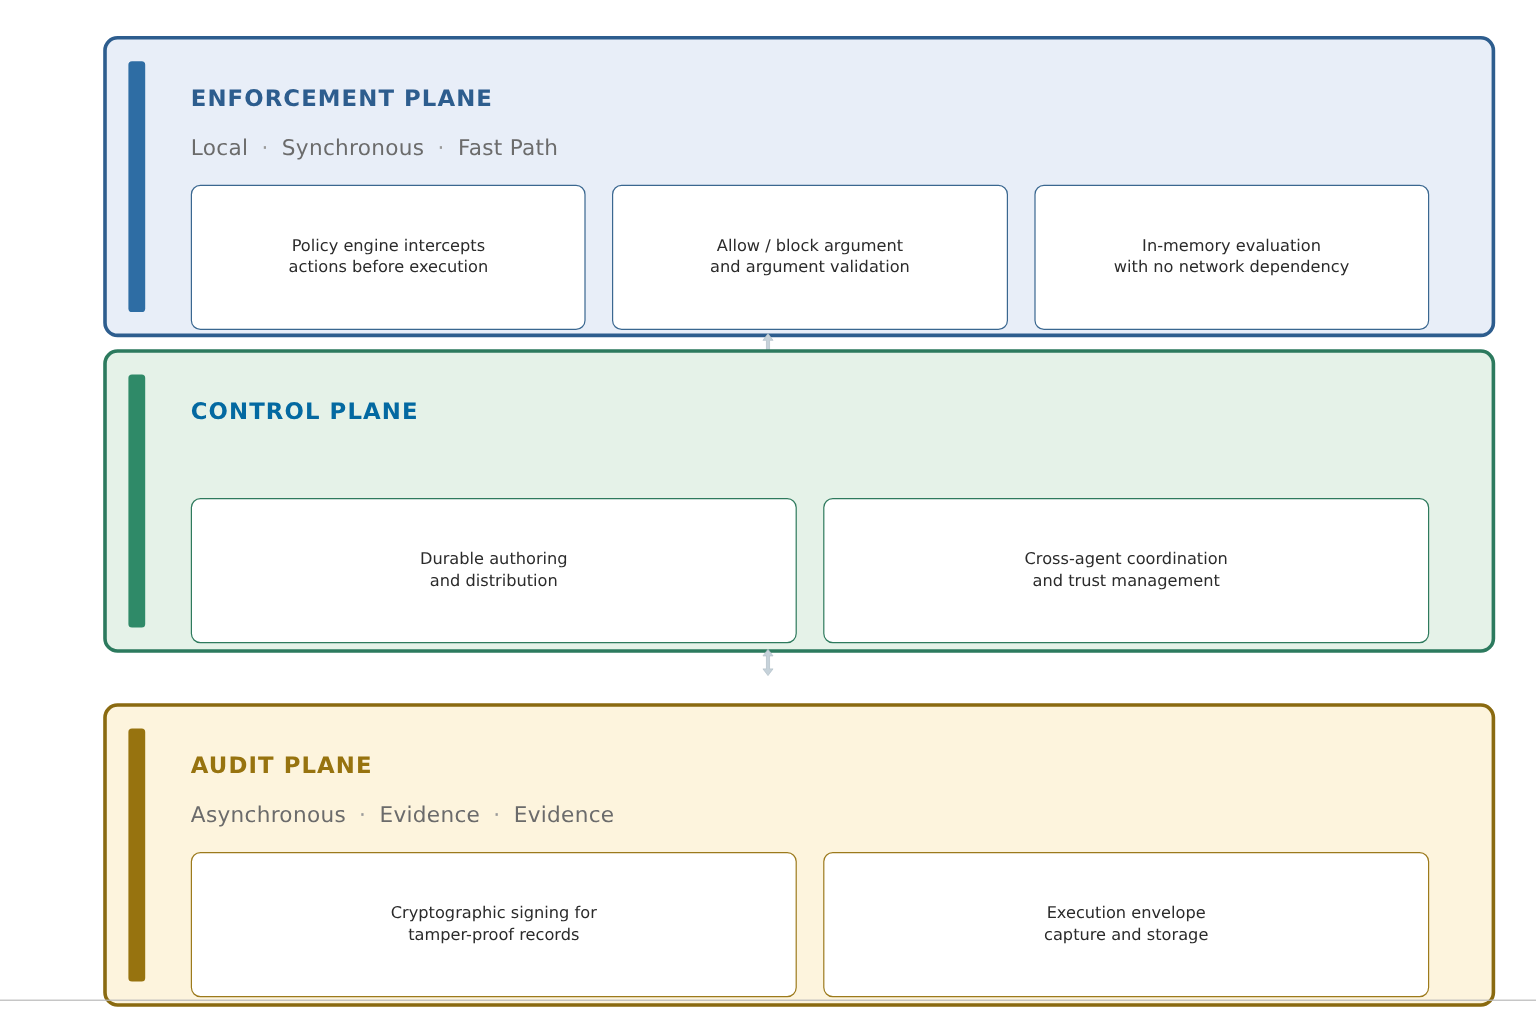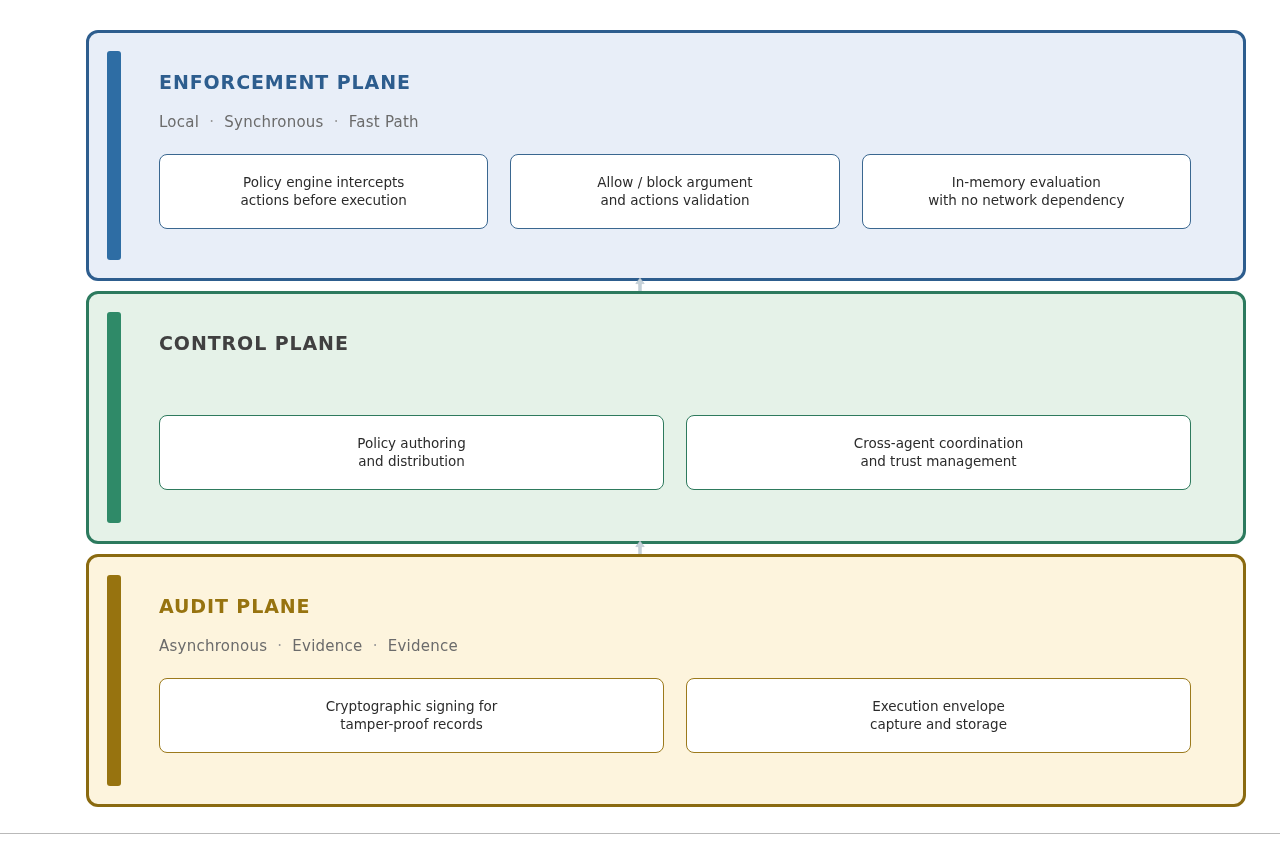--- a/index.html
+++ b/index.html
@@ -54,21 +54,21 @@
     left: 0;
     font-size: 19px;
     font-weight: bold;
     letter-spacing: 0.9px;
   }
 
   .plane-subtitle {
     position: absolute;
     top: 80px;
     left: 0;
-    font-size: 15px;
+    font-size: 18px;
     color: #6b6b6b;
     letter-spacing: 0.25px;
     white-space: nowrap;
   }
   .plane-subtitle .sep {
     color: #9a9a9a;
     padding: 0 5px;
   }
 
   
@@ -76,21 +76,21 @@
     position: absolute;
     left: 0;
     right: 0;
     top: 121px;
     display: flex;
     gap: 22px;
   }
 
   .card {
     flex: 1 1 0;
-    height: 75px;
+    height: 121px;
     background: #ffffff;
     border-radius: 8px;
     border: 1.6px solid #000;
     display: flex;
     align-items: center;
     justify-content: center;
     text-align: center;
     font-size: 13.5px;
     line-height: 1.32;
     color: #2b2b2b;
@@ -104,21 +104,21 @@
   }
   .plane.enforcement .plane-accent { background: #2e6da4; }
   .plane.enforcement .plane-title  { color: #2d5d8e; }
   .plane.enforcement .card         { border-color: #3a6790; }
 
   .plane.control {
     background: #e5f2e8;
     border-color: #2c7a5e;
   }
   .plane.control .plane-accent { background: #2f8a68; }
-  .plane.control .plane-title  { color: #404040; }
+  .plane.control .plane-title  { color: #0369a1; }
   .plane.control .card         { border-color: #2e7a5d; }
 
   .plane.audit {
     background: #fdf4dd;
     border-color: #8a6a10;
   }
   .plane.audit .plane-accent { background: #97730f; }
   .plane.audit .plane-title  { color: #97730f; }
   .plane.audit .card         { border-color: #9c7a1c; }
 
@@ -164,21 +164,21 @@
       <div class="card-row">
         <div class="card">
           <span>
             <span>Policy engine intercepts</span><br>
             <span>actions before execution</span>
           </span>
         </div>
         <div class="card">
           <span>
             <span>Allow / block argument</span><br>
-            <span>and actions validation</span>
+            <span>and argument validation</span>
           </span>
         </div>
         <div class="card">
           <span>
             <span>In-memory evaluation</span><br>
             <span>with no network dependency</span>
           </span>
         </div>
       </div>
     </div>
@@ -192,21 +192,21 @@
     </span>
   </div>
 
   <section class="plane control" style="top:291px; height:253px;">
     <div class="plane-accent"></div>
     <div class="plane-body">
       <h2 class="plane-title">CONTROL PLANE</h2>
       <div class="card-row">
         <div class="card">
           <span>
-            <span>Policy authoring</span><br>
+            <span>Durable authoring</span><br>
             <span>and distribution</span>
           </span>
         </div>
         <div class="card">
           <span>
             <span>Cross-agent coordination</span><br>
             <span>and trust management</span>
           </span>
         </div>
       </div>
@@ -214,21 +214,21 @@
   </section>
 
   <div class="connector" style="top:539px;">
     <span>
       <svg width="16" height="26" viewBox="0 0 16 26" aria-hidden="true">
         <path d="M8 2 L12.2 7.6 L9.3 7.6 L9.3 18.4 L12.2 18.4 L8 24 L3.8 18.4 L6.7 18.4 L6.7 7.6 L3.8 7.6 Z" fill="#c6d2da" stroke="#b2c0c9" stroke-width="0.6"></path>
       </svg>
     </span>
   </div>
 
-  <section class="plane audit" style="top:554px; height:253px;">
+  <section class="plane audit" style="top:586px; height:253px;">
     <div class="plane-accent"></div>
     <div class="plane-body">
       <h2 class="plane-title">AUDIT PLANE</h2>
       <div class="plane-subtitle">
         <span>Asynchronous</span>
         <span class="sep">·</span>
         <span>Evidence</span>
         <span class="sep">·</span>
         <span>Evidence</span>
       </div>

